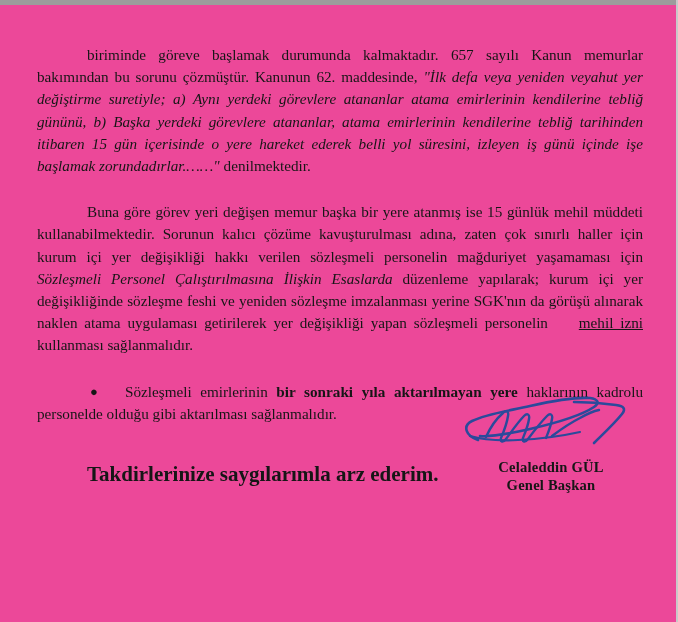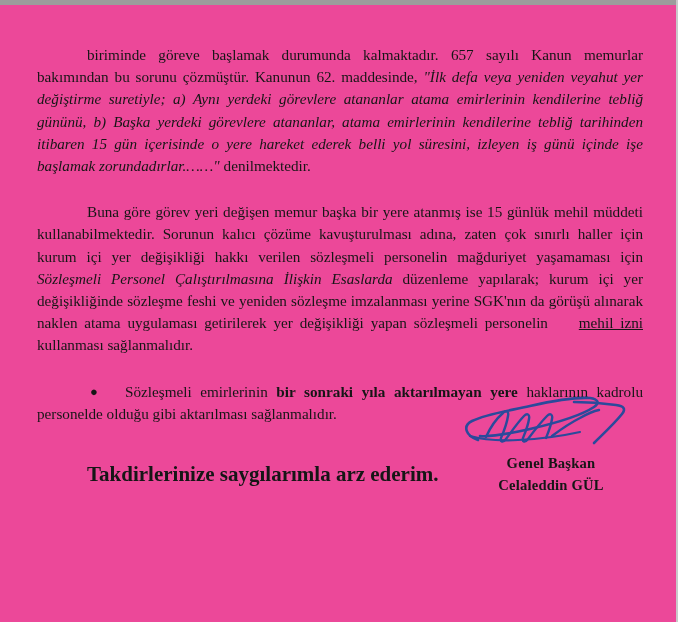--- a/index.html
+++ b/index.html
@@ -149,18 +149,18 @@
         <g stroke="#2b4a9b" fill="none" stroke-linecap="round" stroke-linejoin="round">
           <path d="M22 48 C10 44 6 34 16 29 C30 22 52 19 74 14 C96 9 118 5 134 6 C142 7 144 11 138 15 C126 23 100 31 74 37 C52 42 34 45 24 44" stroke-width="2.6"></path>
           <path d="M30 45 C34 36 40 27 47 21 C50 18 53 19 52 24 C51 31 48 39 45 46 C44 50 47 51 50 47 C56 39 62 30 68 24 C71 21 74 22 73 27 C72 34 69 41 67 46 C66 50 69 51 72 47 C78 39 85 30 91 24 C94 21 97 22 96 27 C95 34 92 41 90 46" stroke-width="2.4"></path>
           <path d="M96 44 C104 38 114 31 124 26 C131 22 138 19 143 18" stroke-width="2.4"></path>
           <path d="M118 10 C130 10 146 11 160 13 C168 14 170 17 166 22 C158 32 146 43 138 51" stroke-width="2.6"></path>
           <path d="M14 44 C24 47 42 49 62 48 C84 47 106 44 124 40" stroke-width="2.2"></path>
         </g>
       </svg>
     </div>
 
+    <div class="signer-line signer-name">Celaleddin GÜL</div>
     <div class="signer-line">Genel Başkan</div>
-    <div class="signer-line signer-name">Celaleddin GÜL</div>
 
   </div>
 
 </div>
 
 </body></html>

